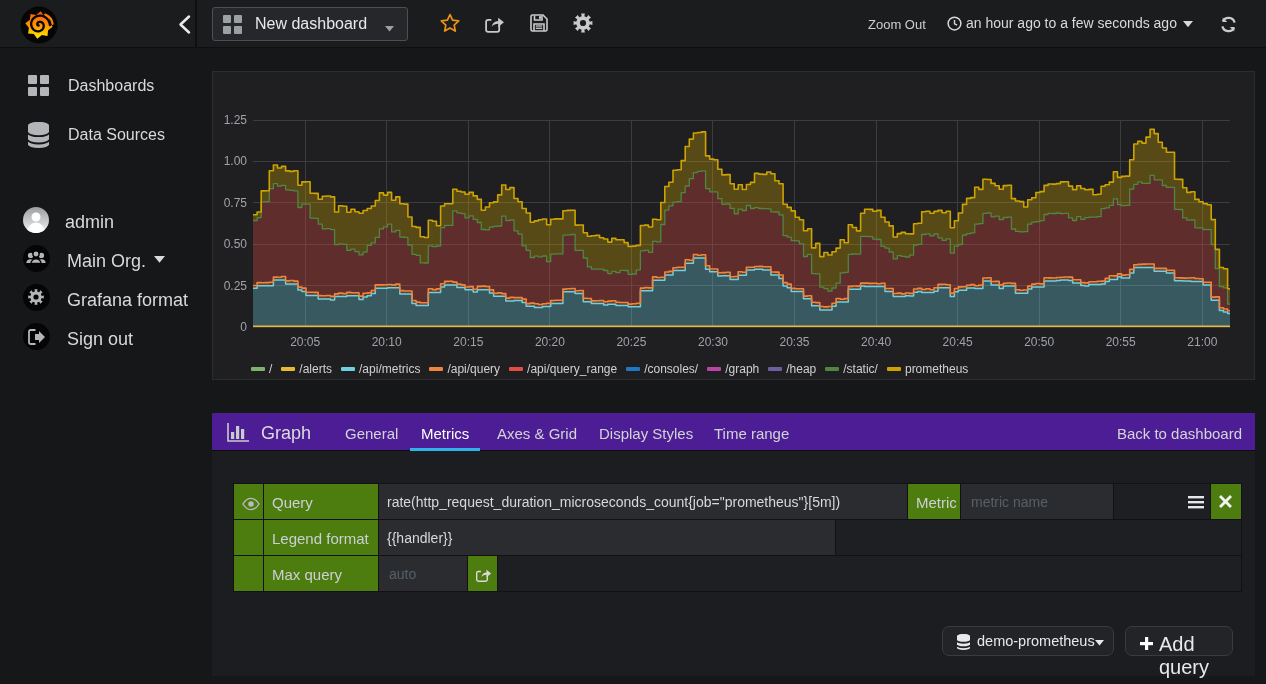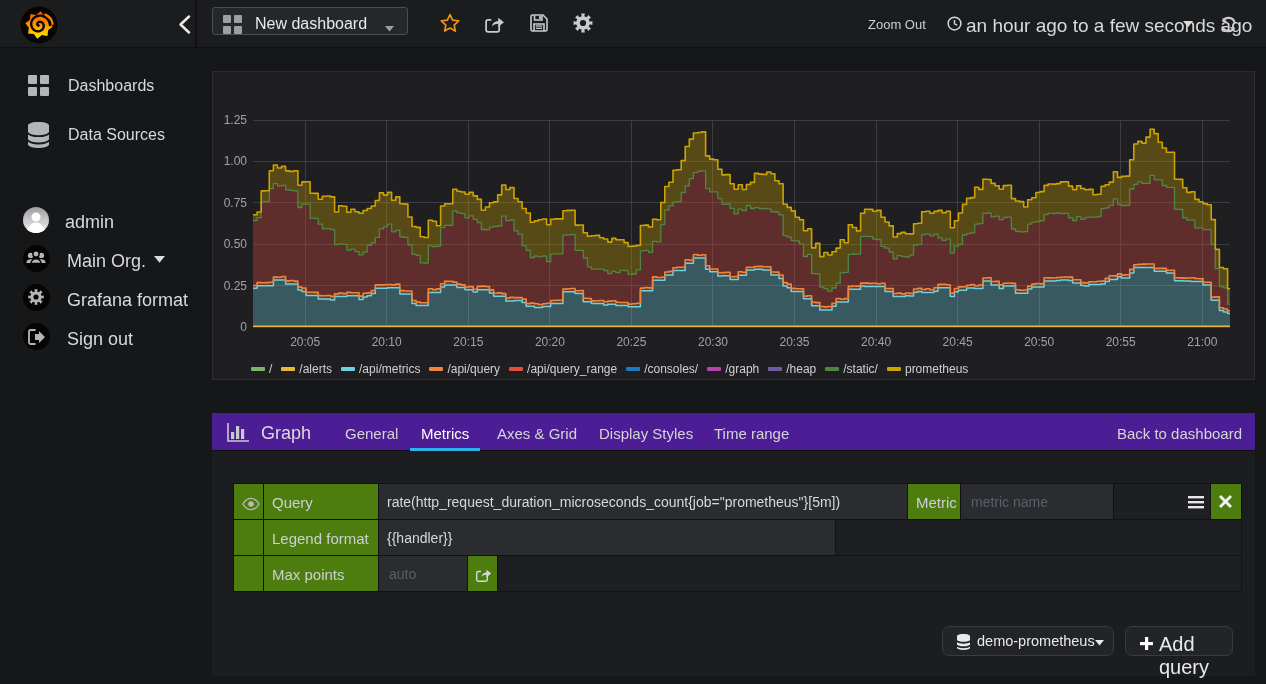--- a/index.html
+++ b/index.html
@@ -1,21 +1,21 @@
 <!DOCTYPE html>
 <html><head><meta charset="utf-8"><style>
 *{margin:0;padding:0;box-sizing:border-box;}
 html,body{width:1266px;height:684px;background:#161719;font-family:"Liberation Sans",sans-serif;overflow:hidden;position:relative;}
 .abs{position:absolute;}
 .navbar{left:0;top:0;width:1266px;height:48px;background:#1b1c1e;border-bottom:1px solid #0f0f10;}
 .nav-div{left:195px;top:0;width:2px;height:48px;background:#101012;}
-.ndbtn{left:212px;top:7px;width:196px;height:28px;background:#26272a;border:1px solid #4d4e52;border-radius:3px;padding-left:44px;}
+.ndbtn{left:212px;top:7px;width:196px;height:34px;background:#26272a;border:1px solid #4d4e52;border-radius:3px;padding-left:44px;}
 .ndbtn .txt{position:absolute;left:42px;top:7px;font-size:16px;color:#e8e9ea;}
 .zoomout{left:868px;top:17px;font-size:13px;color:#cdced0;}
-.timetxt{left:966px;top:15px;font-size:19px;color:#d8d9da;}
+.timetxt{left:966px;top:15px;font-size:14px;color:#d8d9da;}
 .side-item{font-size:18px;color:#d8d9da;}
 .panel{left:212px;top:71px;width:1043px;height:309px;background:#1f1f22;border:1px solid #2c2d30;}
 .ptitle{position:absolute;left:0;top:13px;width:100%;text-align:center;font-size:14px;font-weight:bold;color:#d8d9da;}
 .chart{position:absolute;left:0;top:33px;}
 .tick{font-size:12px;fill:#9fa3a7;font-family:"Liberation Sans",sans-serif;}
 .legend{position:absolute;left:38px;top:290px;display:flex;align-items:center;font-size:12px;color:#d0d1d3;}
 .legend .it{display:flex;align-items:center;margin-right:9px;}
 .legend .sw{width:14px;height:4px;border-radius:1px;margin-right:4px;}
 .epanel{left:212px;top:413px;width:1043px;height:263px;background:#1c1d20;}
 .ehead{position:absolute;left:0;top:0;width:100%;height:38px;background:#4c1d95;border-bottom:1px solid #0e0e10;}
@@ -261,21 +261,21 @@
     <div class="cell c-lab" style="left:21px;top:106px;width:31px;height:37px"></div>
     <div class="cell c-lab" style="left:51px;top:106px;width:116px;height:37px">
       <span style="left:8px">Legend format</span>
     </div>
     <div class="cell c-in" style="left:166px;top:106px;width:458px;height:37px">
       <span style="left:8px">{{handler}}</span>
     </div>
     <div class="cell c-fill" style="left:623px;top:106px;width:407px;height:37px"></div>
     <div class="cell c-lab" style="left:21px;top:142px;width:31px;height:37px"></div>
     <div class="cell c-lab" style="left:51px;top:142px;width:116px;height:37px">
-      <span style="left:8px">Max points</span>
+      <span style="left:8px">Max query</span>
     </div>
     <div class="cell c-in" style="left:166px;top:142px;width:90px;height:37px">
       <span class="ph" style="left:10px">auto</span>
     </div>
     <div class="cell c-lab" style="left:255px;top:142px;width:31px;height:37px">
       <svg class="abs" style="left:7px;top:10px" width="17" height="17" viewBox="0 0 20 20">
         <path d="M14.5 11.5 V16 a2 2 0 0 1 -2 2 H4 a2 2 0 0 1 -2 -2 V8.5 a2 2 0 0 1 2 -2 H7" fill="none" stroke="#d8d9da" stroke-width="1.7"></path>
         <path d="M7.5 13 C8 9.5 10.5 7.8 13.5 7.6 L13.5 4.5 L19 8.9 L13.5 13.3 L13.5 10.3 C11 10.4 9 11.2 7.5 13 Z" fill="#d8d9da"></path>
       </svg>
     </div>

